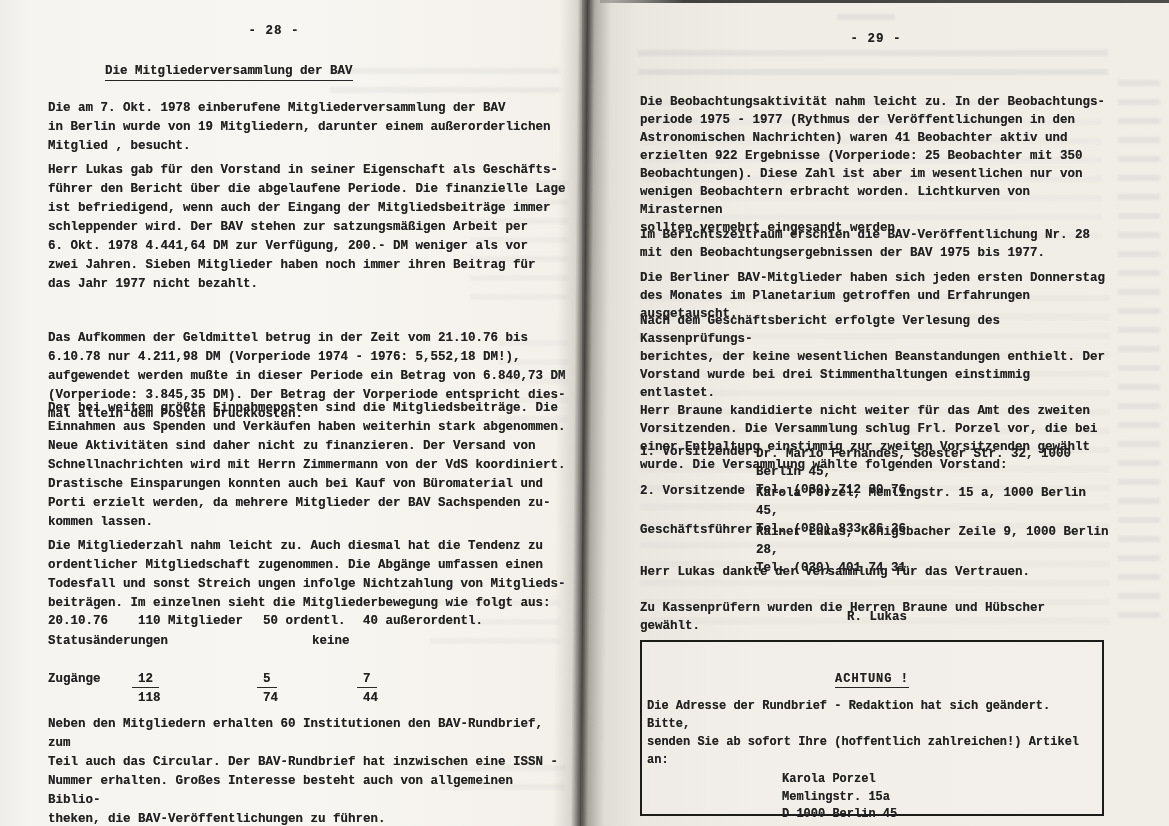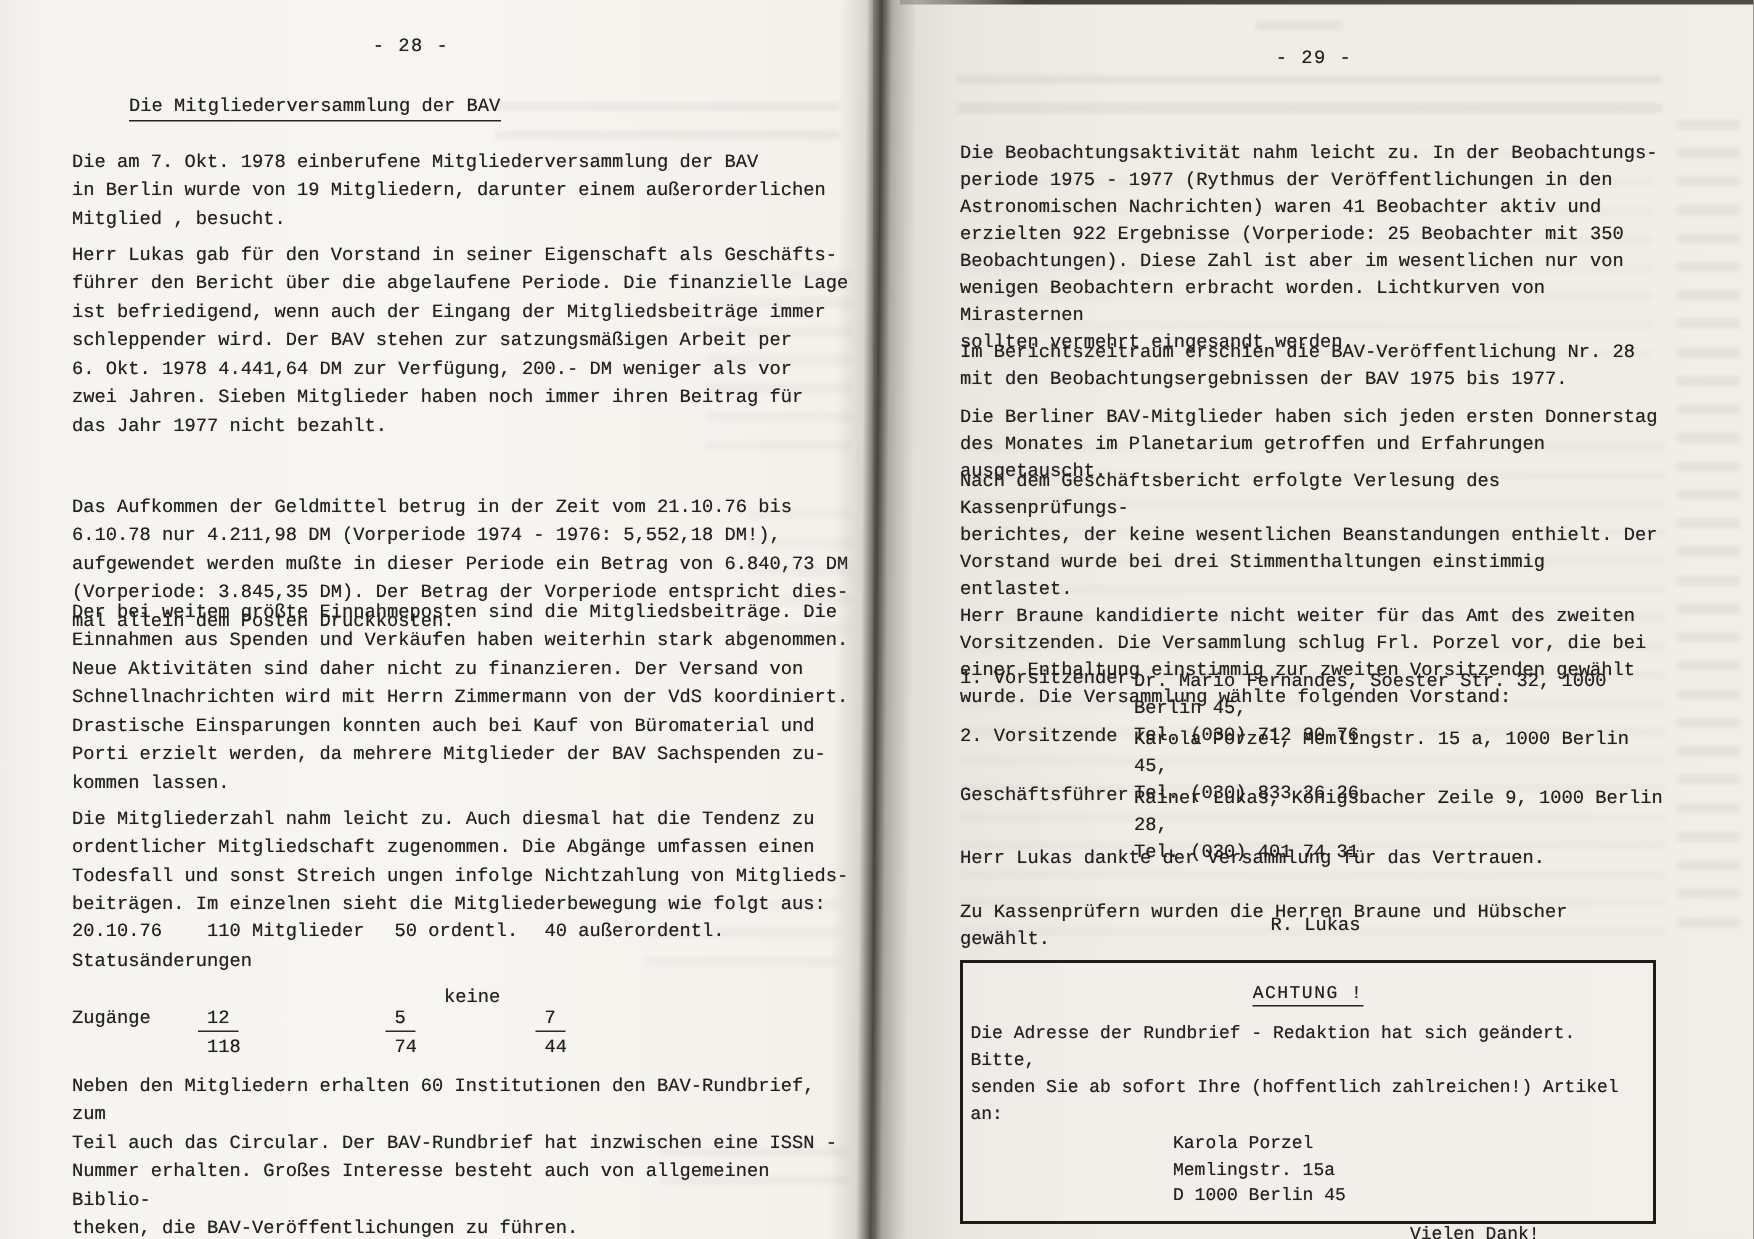--- a/index.html
+++ b/index.html
@@ -2,20 +2,21 @@
 <html><head>
 <meta charset="utf-8">
 <style>
   html,body{margin:0;padding:0;background:#4a4741;}
   .scan{
     position:relative; width:1169px; height:826px; overflow:hidden;
     font-family:"Liberation Mono","DejaVu Sans Mono",monospace;
     font-size:12.5px; color:#222120;
     text-shadow:0 0 .5px rgba(20,18,16,.55);
     cursor:default;
+    font-weight:bold;
   }
   .page{position:absolute;top:0;height:826px;}
   .page-left{left:0;width:582px;
     background:linear-gradient(90deg,#efede9 0,#f6f4f0 30px,#f8f6f2 300px,#f3f0ea 100%);}
   .page-right{left:582px;width:708px;
     background:linear-gradient(90deg,#c8c5bf 0,#dedbd5 16px,#eae7e1 55px,#f0ede7 170px,#f1eee8 100%);}
   .gutter{position:absolute;left:556px;top:-6px;width:52px;height:840px;
     background:linear-gradient(90deg,rgba(120,115,108,0) 0,rgba(120,115,108,.22) 35%,rgba(42,39,35,.82) 54%,rgba(95,90,83,.35) 68%,rgba(0,0,0,0) 100%);
     transform:rotate(.5deg);}
   .edge-top{position:absolute;left:600px;top:0;width:569px;height:3px;
@@ -27,32 +28,32 @@
   .para{white-space:pre-line;line-height:19px;}
   .page-right .para{line-height:18px;}
   .pageno{text-align:center;letter-spacing:1px;}
   .title{display:inline-block;border-bottom:1.4px solid #262524;padding-bottom:1.5px;}
   
   .mtable{height:100px;}
   .trow{position:absolute;left:0;width:100%;height:19px;}
   .trow span{position:absolute;top:0;white-space:nowrap;}
   .c0{left:0;} .c1{left:90px;} .c2{left:215px;} .c3{left:315px;}
   .pad1{padding-left:6px;} .pad2{padding-left:4px;}
-  .keine{left:248px;margin-top:24px;}
+  .keine{left:264px;}
   .u{border-bottom:1.6px solid #2a2928;padding:0 6px 1px 6px;margin-left:-6px;}
   
   .board-entry{position:absolute;left:0;width:100%;}
   .role{position:absolute;left:0;top:0;white-space:nowrap;}
   .details{margin-left:116px;white-space:pre-line;line-height:18px;}
   .signature{white-space:nowrap;}
   
   .notice{position:absolute;left:58px;top:640px;width:460px;height:172px;
     border:2.5px solid #1d1c1b;background:rgba(246,244,240,.35);font-size:12px;}
   .notice-head{display:inline-block;border-bottom:1.4px solid #262524;padding-bottom:1px;letter-spacing:1px;}
-  .notice-head-wrap{text-align:center;margin-top:13px;}
+  .notice-head-wrap{text-align:center;margin-top:30px;}
   .notice-body{margin:9px 16px 0 5px;white-space:pre-line;line-height:18px;}
   .notice-addr{margin:2px 16px 0 140px;white-space:pre-line;line-height:17.5px;}
   .notice-thanks{margin:9px 0 0 298px;}
   
   .bleed{position:absolute;
     background:repeating-linear-gradient(180deg,rgba(66,66,74,.55) 0px,rgba(66,66,74,.55) 6px,transparent 6px,transparent 19px);
     filter:blur(1.3px);}
 </style>
 </head>
 <body>
@@ -64,21 +65,21 @@
     <div class="bleed" style="left:330px;top:68px;width:230px;height:34px;opacity:.10;"></div>
     <div class="bleed" style="left:470px;top:180px;width:98px;height:120px;opacity:.07;"></div>
     <div class="bleed" style="left:498px;top:340px;width:70px;height:85px;opacity:.06;"></div>
     <div class="bleed" style="left:430px;top:600px;width:130px;height:45px;opacity:.07;"></div>
     <div class="bleed" style="left:440px;top:765px;width:125px;height:28px;opacity:.08;"></div>
 
     <div class="content cl">
       <div class="block pageno" style="top:24px;transform:translateX(-36px);">- 28 -</div>
 
       <div class="block" style="top:64px;">
-        <span class="title" style="margin-left:38px;">Die Mitgliederversammlung der BAV</span>
+        <span class="title" style="margin-left:57px;">Die Mitgliederversammlung der BAV</span>
       </div>
 
       <div class="block para" style="top:99px;">Die am 7. Okt. 1978 einberufene Mitgliederversammlung der BAV
 in Berlin wurde von 19 Mitgliedern, darunter einem außerorderlichen
 Mitglied , besucht.</div>
       <div class="block para" style="top:161px;">Herr Lukas gab für den Vorstand in seiner Eigenschaft als Geschäfts-
 führer den Bericht über die abgelaufene Periode. Die finanzielle Lage
 ist befriedigend, wenn auch der Eingang der Mitgliedsbeiträge immer
 schleppender wird. Der BAV stehen zur satzungsmäßigen Arbeit per
 6. Okt. 1978 4.441,64 DM zur Verfügung, 200.- DM weniger als vor

